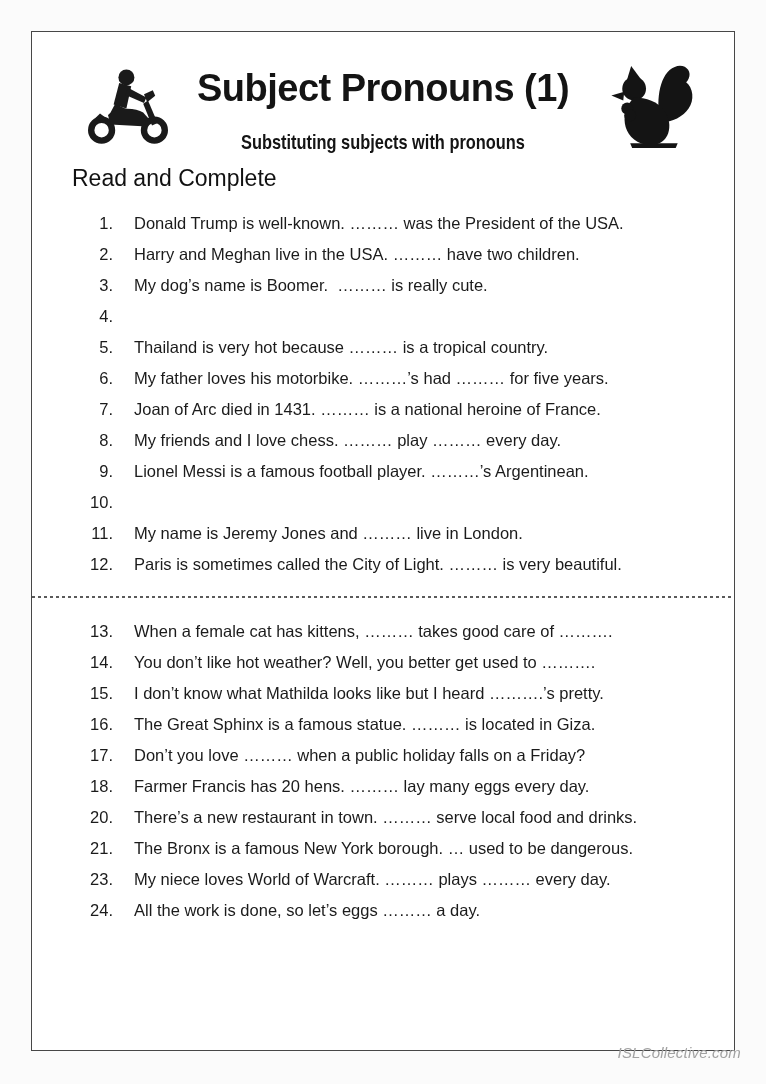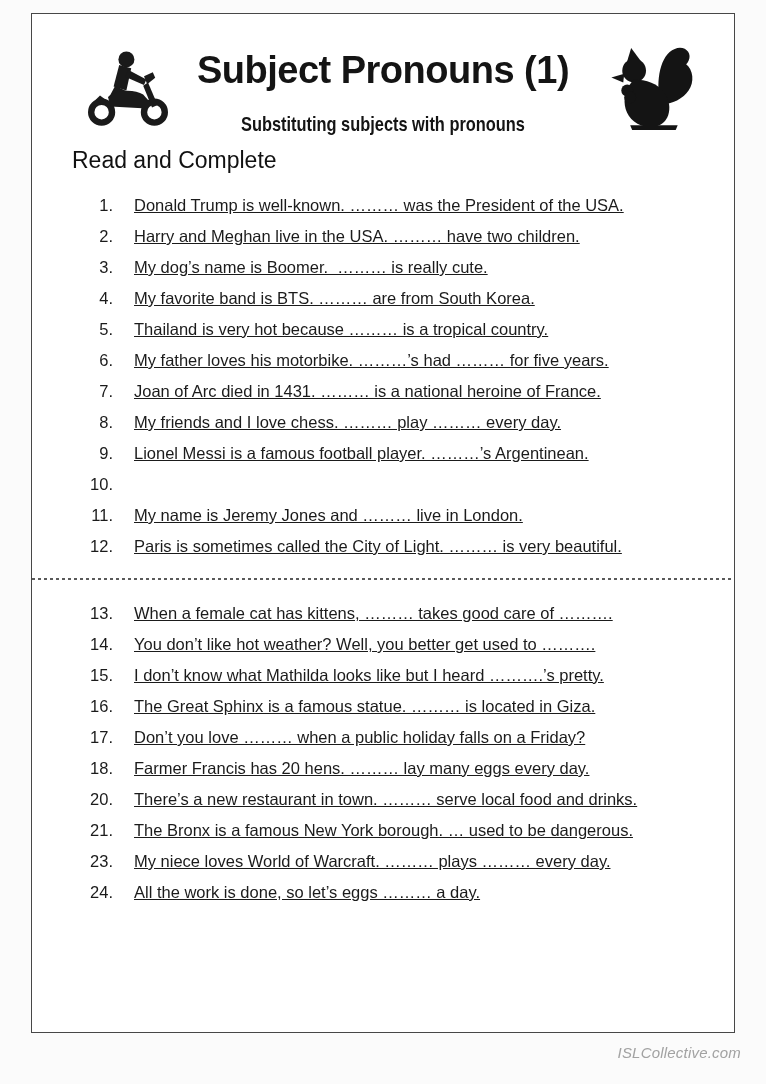--- a/index.html
+++ b/index.html
@@ -5,21 +5,21 @@
   html, body { margin:0; padding:0; }
   body {
     width:766px; height:1084px;
     background:#fbfbfb;
     font-family:"Liberation Sans","DejaVu Sans",sans-serif;
     position:relative;
     color:#1b1b1b;
     overflow:hidden;
   }
   .frame {
-    position:absolute; left:31px; top:13px;
+    position:absolute; left:31px; top:31px;
     width:704px; height:1020px;
     border:1px solid #474747;
     background:#ffffff;
     box-sizing:border-box;
   }
   .header { position:relative; height:128px; }
   .icon-moto { position:absolute; left:52px; top:30px; width:88px; height:90px; }
   .icon-squirrel { position:absolute; right:36px; top:25px; width:100px; height:99px; }
   .titleblock { text-align:center; padding-top:33px; }
   .title {
@@ -30,21 +30,21 @@
     display:inline-block; font-weight:bold; font-size:21px; color:#141414;
     transform:scaleX(0.78); transform-origin:center; margin-top:1px;
     white-space:nowrap;
   }
   .section-heading {
     font-size:23px; color:#111; margin:4px 0 0 40px; line-height:28px;
   }
   .list { margin-top:21px; }
   .row { display:flex; font-size:16.5px; line-height:20px; margin-bottom:11px; }
   .num { width:81px; text-align:right; flex:none; }
-  .txt { margin-left:21px; white-space:pre-wrap;text-decoration:underline; }
+  .txt { margin-left:21px; white-space:pre-wrap; }
   .divider {
     height:2px; margin:22px 0 23px 0; width:100%;
     background:repeating-linear-gradient(to right, #5a5a5a 0 3px, transparent 3px 6px);
   }
   .watermark {
     position:absolute; right:25px; top:1044px;
     font-size:15px; color:#a2a2a2; letter-spacing:0.2px;font-style:italic;
   }
 </style>
 </head>
@@ -100,21 +100,20 @@
     <span class="txt">Harry and Meghan live in the USA. ……… have two children.</span>
   </div>
 
   <div class="row">
     <span class="num">3.</span>
     <span class="txt">My dog’s name is Boomer.  ……… is really cute.</span>
   </div>
 
   <div class="row">
     <span class="num">4.</span>
-    <span class="txt">My favorite band is BTS. ……… are from South Korea.</span>
   </div>
 
   <div class="row">
     <span class="num">5.</span>
     <span class="txt">Thailand is very hot because ……… is a tropical country.</span>
   </div>
 
   <div class="row">
     <span class="num">6.</span>
     <span class="txt">My father loves his motorbike. ………’s had ……… for five years.</span>

